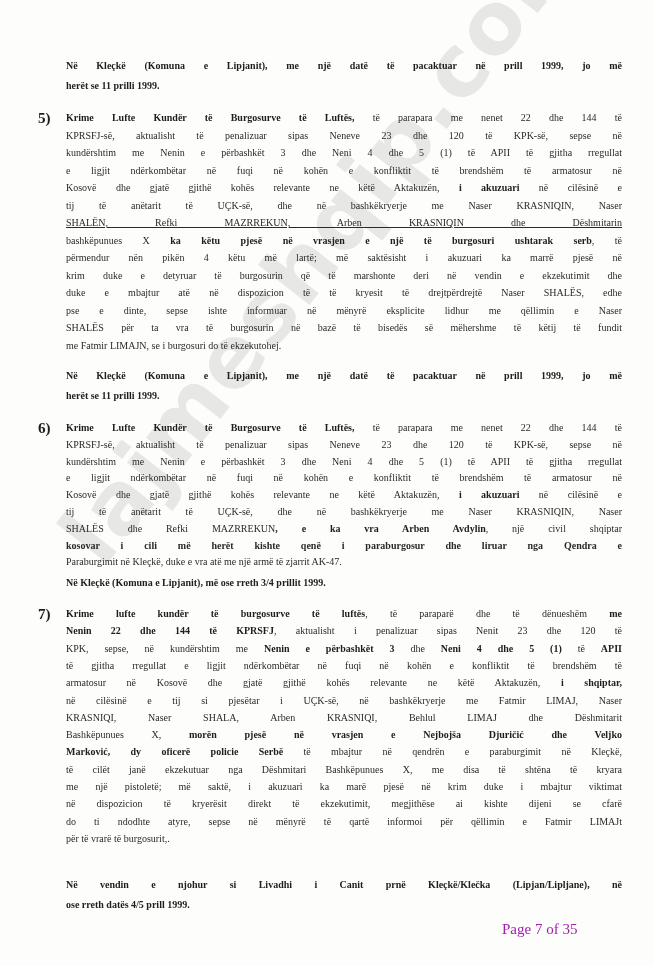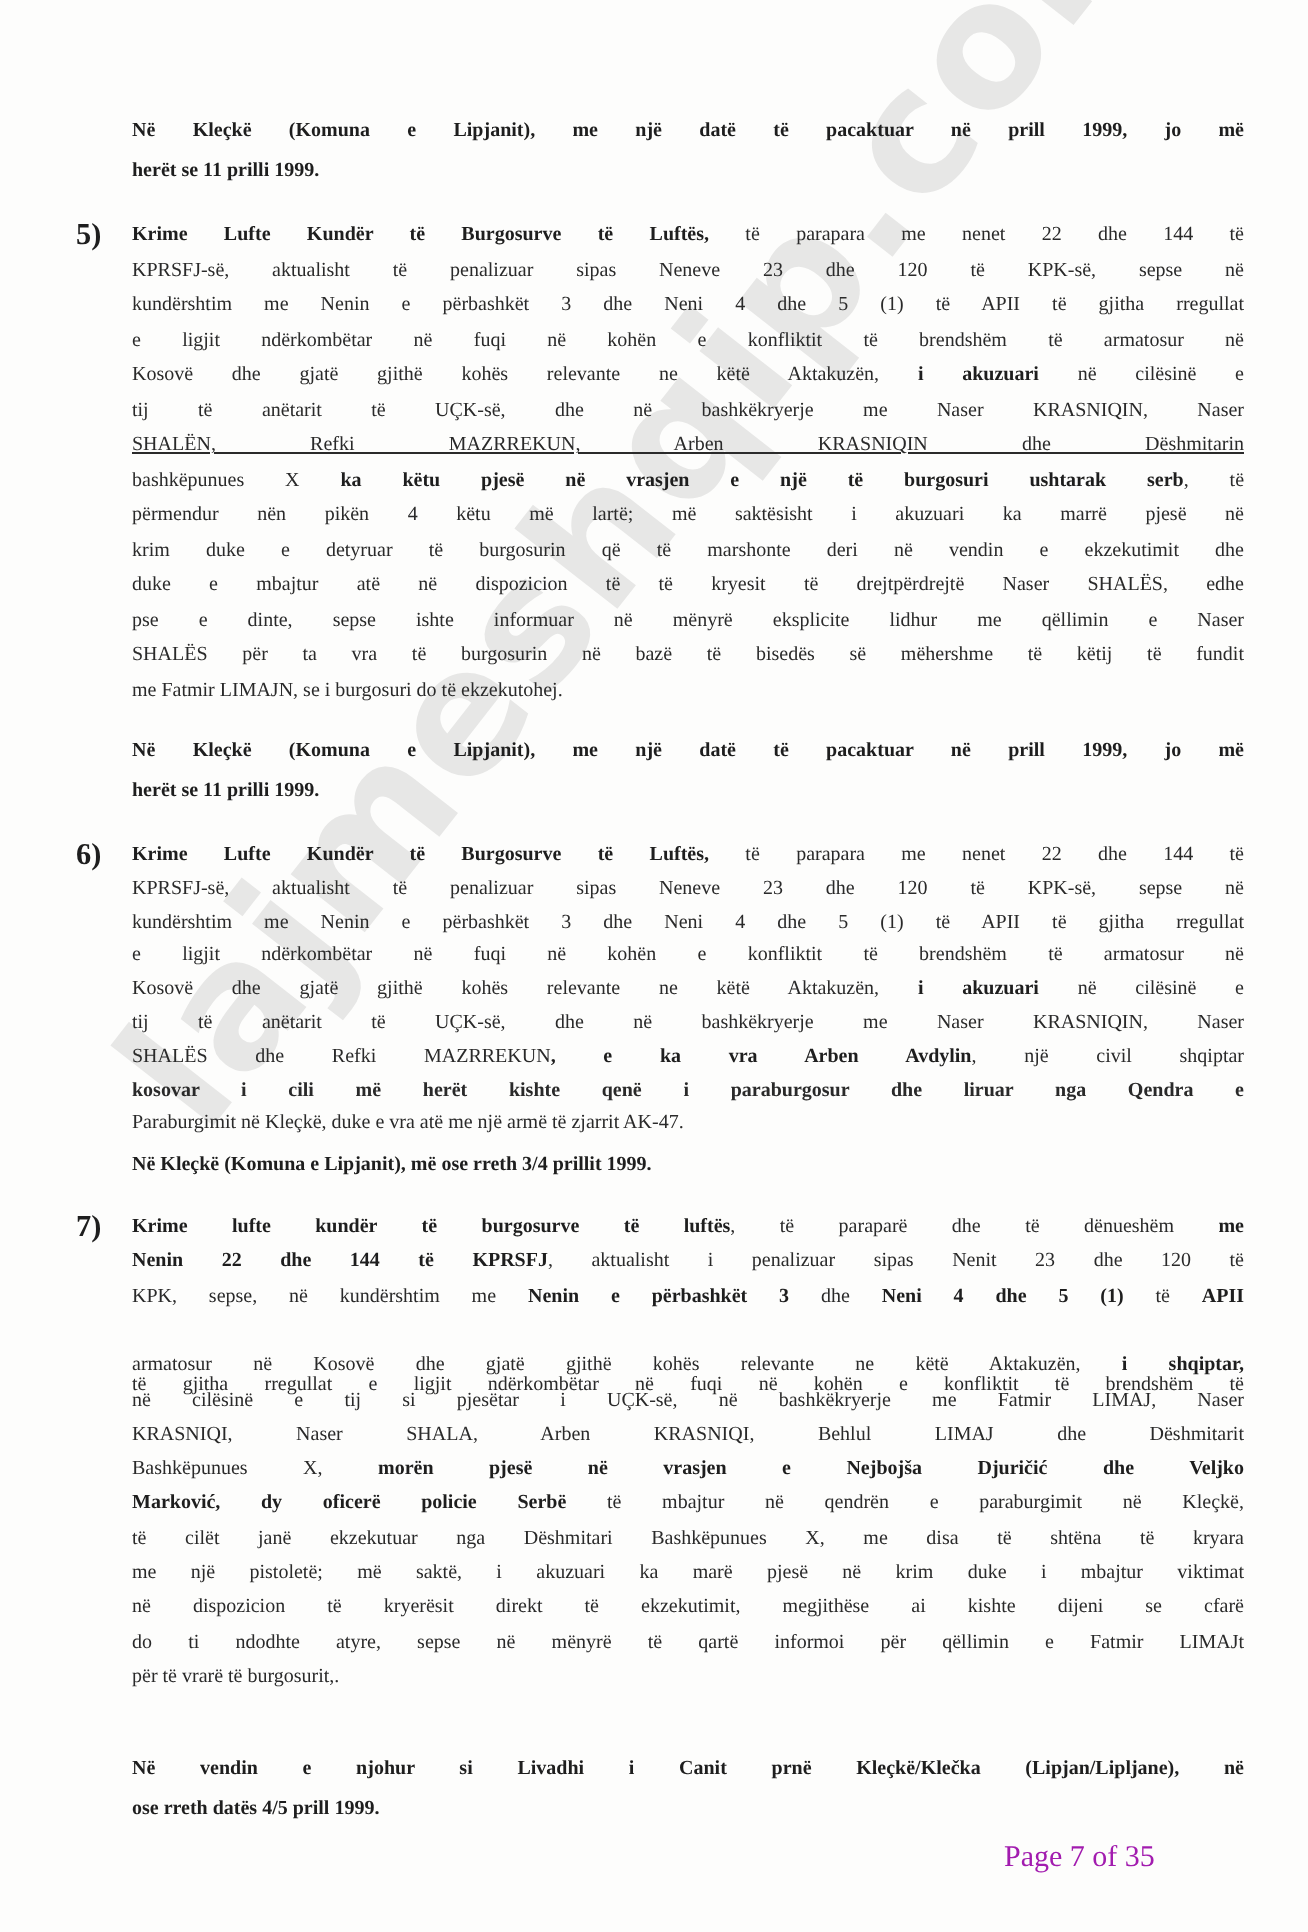--- a/index.html
+++ b/index.html
@@ -67,21 +67,21 @@
       <div class="line" style="top: 486.2px;"><span>Kosovë dhe gjatë gjithë kohës relevante ne këtë Aktakuzën, </span><span class="b">i akuzuari</span><span> në cilësinë e</span></div>
       <div class="line" style="top: 503px;"><span>tij të anëtarit të UÇK-së, dhe në bashkëkryerje me Naser KRASNIQIN, Naser</span></div>
       <div class="line" style="top: 519.8px;"><span>SHALËS dhe Refki MAZRREKUN</span><span class="b">, e ka vra Arben Avdylin</span><span>, një civil shqiptar</span></div>
       <div class="line" style="top: 536.6px; font-weight: bold;"><span>kosovar i cili më herët kishte qenë i paraburgosur dhe liruar nga Qendra e</span></div>
       <div class="line last" style="top: 553.4px;"><span>Paraburgimit në Kleçkë, duke e vra atë me një armë të zjarrit AK-47.</span></div>
       <div class="line last" style="top: 574px;"><span class="b">Në Kleçkë (Komuna e Lipjanit), më ose rreth 3/4 prillit 1999.</span></div>
       <div class="num" style="top: 605px;">7)</div>
       <div class="line" style="top: 605px;"><span class="b">Krime lufte kundër të burgosurve të luftës</span><span>, të paraparë dhe të dënueshëm </span><span class="b">me</span></div>
       <div class="line" style="top: 622.3px;"><span class="b">Nenin 22 dhe 144 të KPRSFJ</span><span>, aktualisht i penalizuar sipas Nenit 23 dhe 120 të</span></div>
       <div class="line" style="top: 639.6px;"><span>KPK, sepse, në kundërshtim me </span><span class="b">Nenin e përbashkët 3</span><span> dhe </span><span class="b">Neni 4 dhe 5 (1)</span><span> të </span><span class="b">APII</span></div>
-      <div class="line" style="top: 656.9px; margin-top: 27px;"><span>të gjitha rregullat e ligjit ndërkombëtar në fuqi në kohën e konfliktit të brendshëm të</span></div>
+      <div class="line" style="top: 656.9px;"><span>të gjitha rregullat e ligjit ndërkombëtar në fuqi në kohën e konfliktit të brendshëm të</span></div>
       <div class="line" style="top: 674.2px;"><span>armatosur në Kosovë dhe gjatë gjithë kohës relevante ne këtë Aktakuzën, </span><span class="b">i shqiptar,</span></div>
       <div class="line" style="top: 691.5px;"><span>në cilësinë e tij si pjesëtar i UÇK-së, në bashkëkryerje me Fatmir LIMAJ, Naser</span></div>
       <div class="line" style="top: 708.8px;"><span>KRASNIQI, Naser SHALA, Arben KRASNIQI, Behlul LIMAJ dhe Dëshmitarit</span></div>
       <div class="line" style="top: 726.1px;"><span>Bashkëpunues X, </span><span class="b">morën pjesë në vrasjen e Nejbojša Djuričić dhe Veljko</span></div>
       <div class="line" style="top: 743.4px;"><span class="b">Marković, dy oficerë policie Serbë</span><span> të mbajtur në qendrën e paraburgimit në Kleçkë,</span></div>
       <div class="line" style="top: 760.7px;"><span>të cilët janë ekzekutuar nga Dëshmitari Bashkëpunues X, me disa të shtëna të kryara</span></div>
       <div class="line" style="top: 778px;"><span>me një pistoletë; më saktë, i akuzuari ka marë pjesë në krim duke i mbajtur viktimat</span></div>
       <div class="line" style="top: 795.3px;"><span>në dispozicion të kryerësit direkt të ekzekutimit, megjithëse ai kishte dijeni se cfarë</span></div>
       <div class="line" style="top: 812.6px;"><span>do ti ndodhte atyre, sepse në mënyrë të qartë informoi për qëllimin e Fatmir LIMAJt</span></div>
       <div class="line last" style="top: 829.9px;"><span>për të vrarë të burgosurit,.</span></div>

